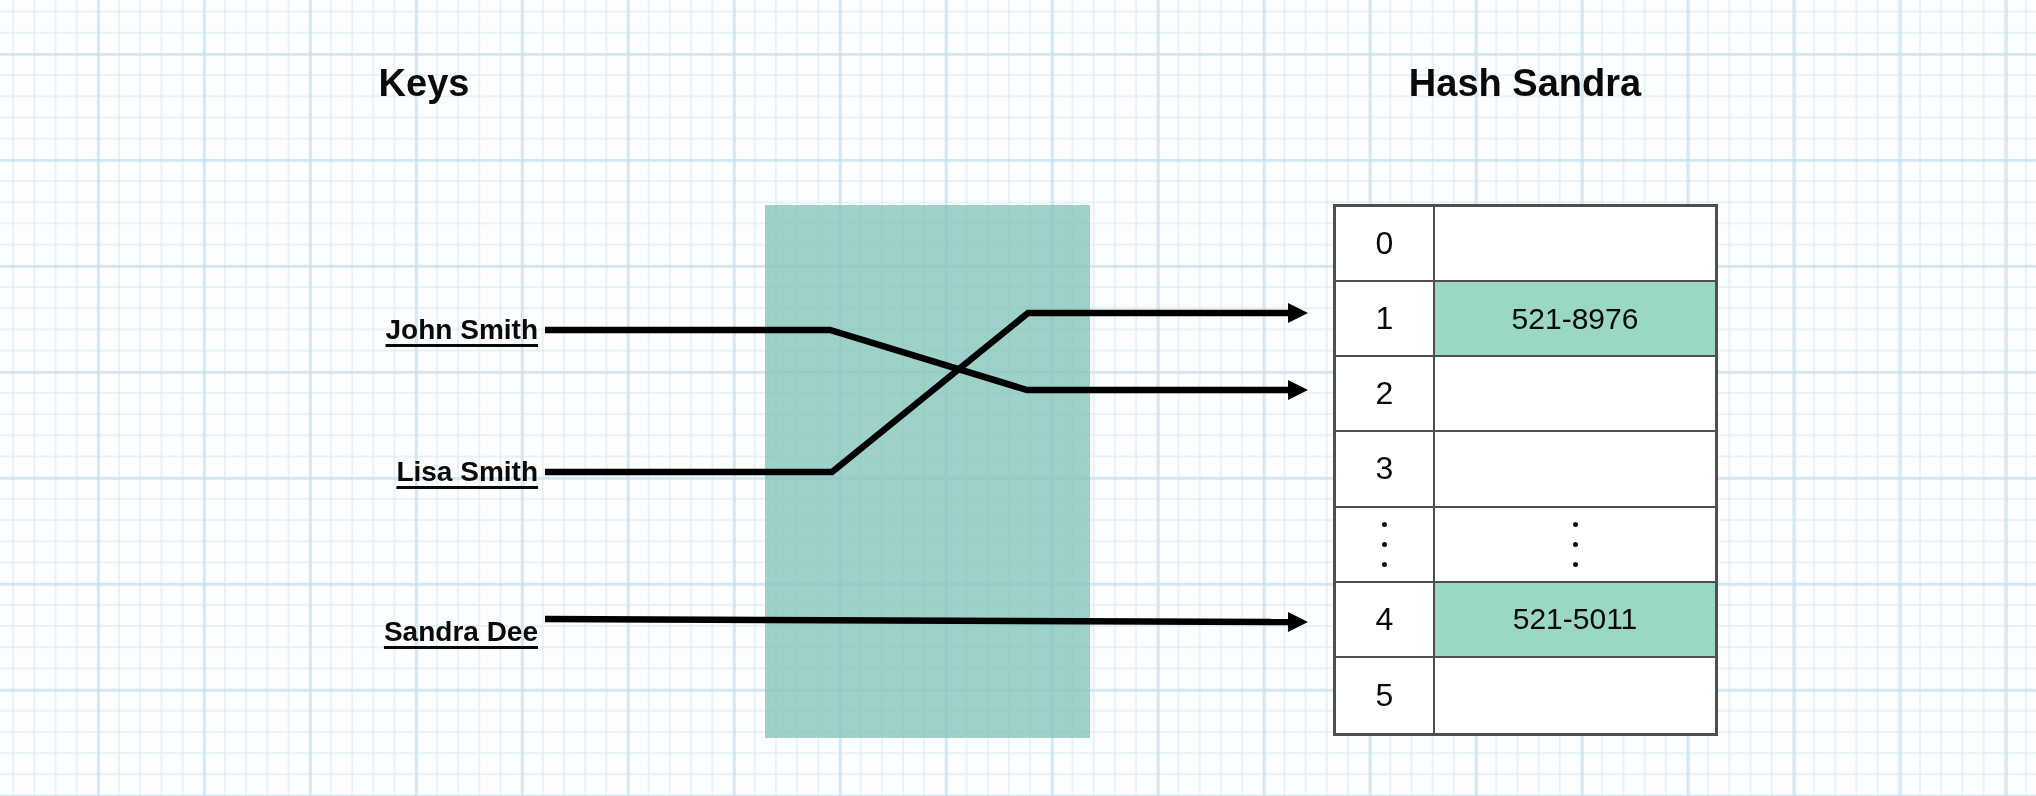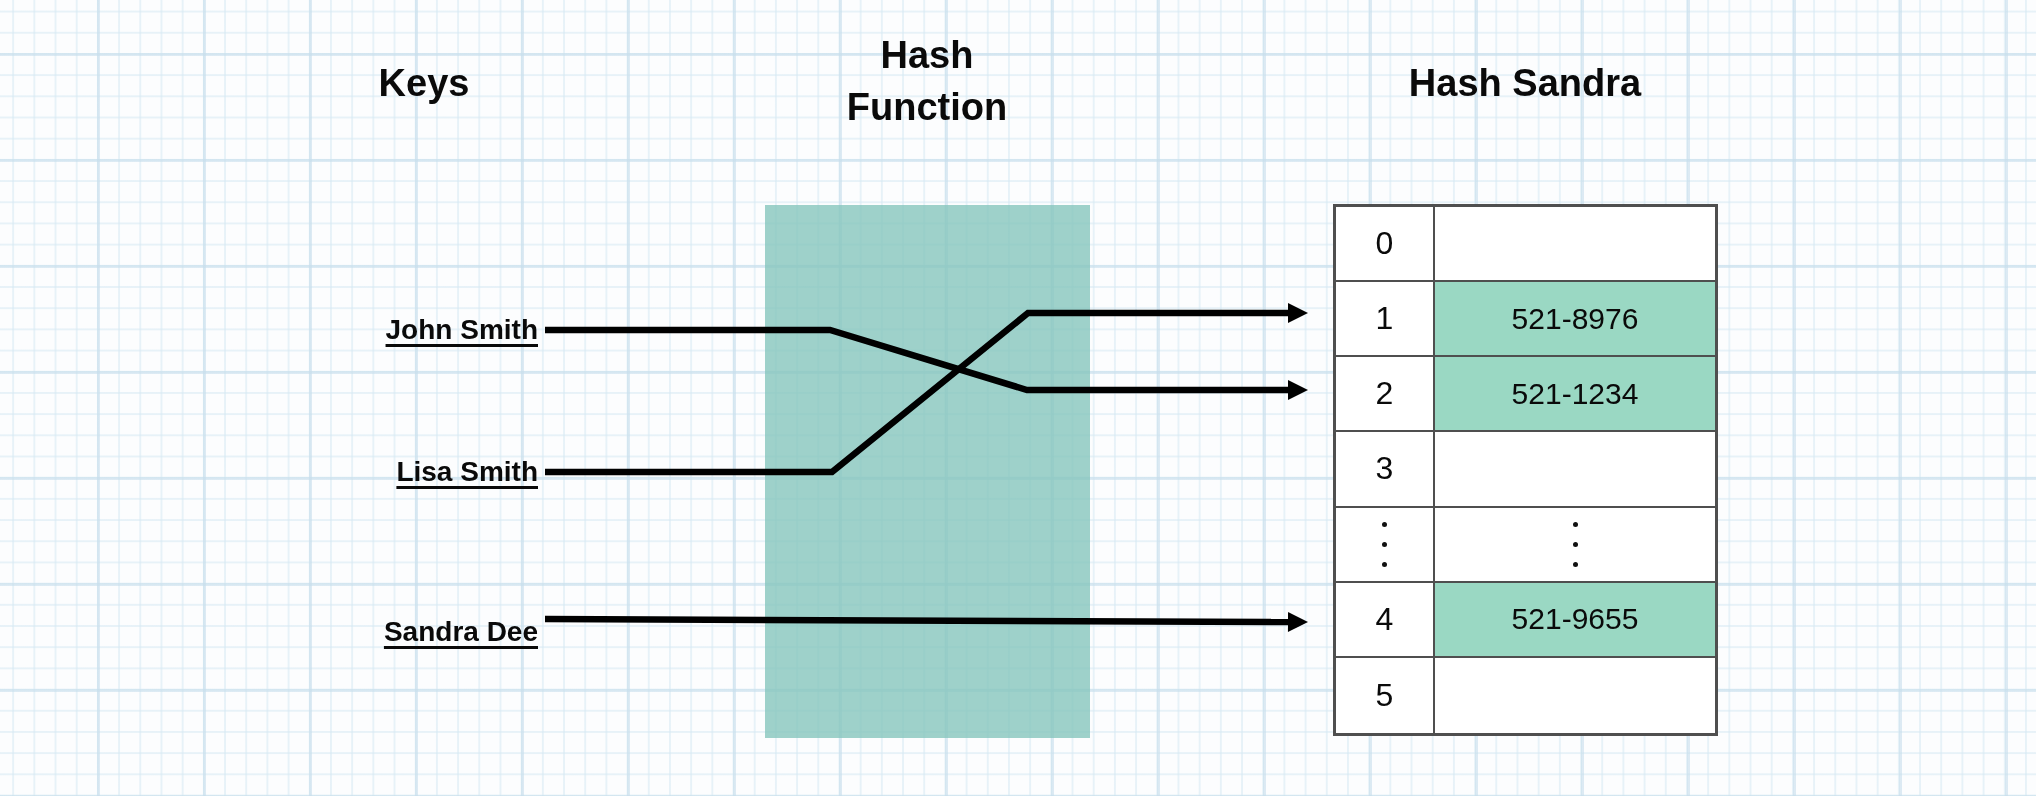--- a/index.html
+++ b/index.html
@@ -75,21 +75,20 @@
   .cell.occupied{background:#9ad8c3;}
   .vdots{flex-direction:column;gap:15px;}
   .dot{width:5px;height:5px;border-radius:50%;background:#111;}
 </style>
 </head>
 <body>
 
 <div id="canvas">
 
   <div class="title keys">Keys</div>
-  <div class="title hfn">Hash Function</div>
   <div class="title htb">Hash Sandra</div>
 
   <div class="key-label john">John Smith</div>
   <div class="key-label lisa">Lisa Smith</div>
   <div class="key-label sandra">Sandra Dee</div>
 
   <div class="fn-box"></div>
 
   <svg class="arrows" width="2036" height="796" viewBox="0 0 2036 796">
     <defs>
@@ -109,21 +108,20 @@
       <div class="cell val"></div>
     </div>
 
     <div class="trow">
       <div class="cell idx">1</div>
       <div class="cell val occupied">521-8976</div>
     </div>
 
     <div class="trow">
       <div class="cell idx">2</div>
-      <div class="cell val occupied">521-1234</div>
     </div>
 
     <div class="trow">
       <div class="cell idx">3</div>
       <div class="cell val"></div>
     </div>
 
     <div class="trow">
       <div class="cell idx vdots">
         <span class="dot"></span>
@@ -132,21 +130,21 @@
       </div>
       <div class="cell val vdots">
         <span class="dot"></span>
           <span class="dot"></span>
           <span class="dot"></span>
       </div>
     </div>
 
     <div class="trow">
       <div class="cell idx">4</div>
-      <div class="cell val occupied">521-9655</div>
+      <div class="cell val occupied">521-5011</div>
     </div>
 
     <div class="trow">
       <div class="cell idx">5</div>
       <div class="cell val"></div>
     </div>
 
   </div>
 </div>
 

